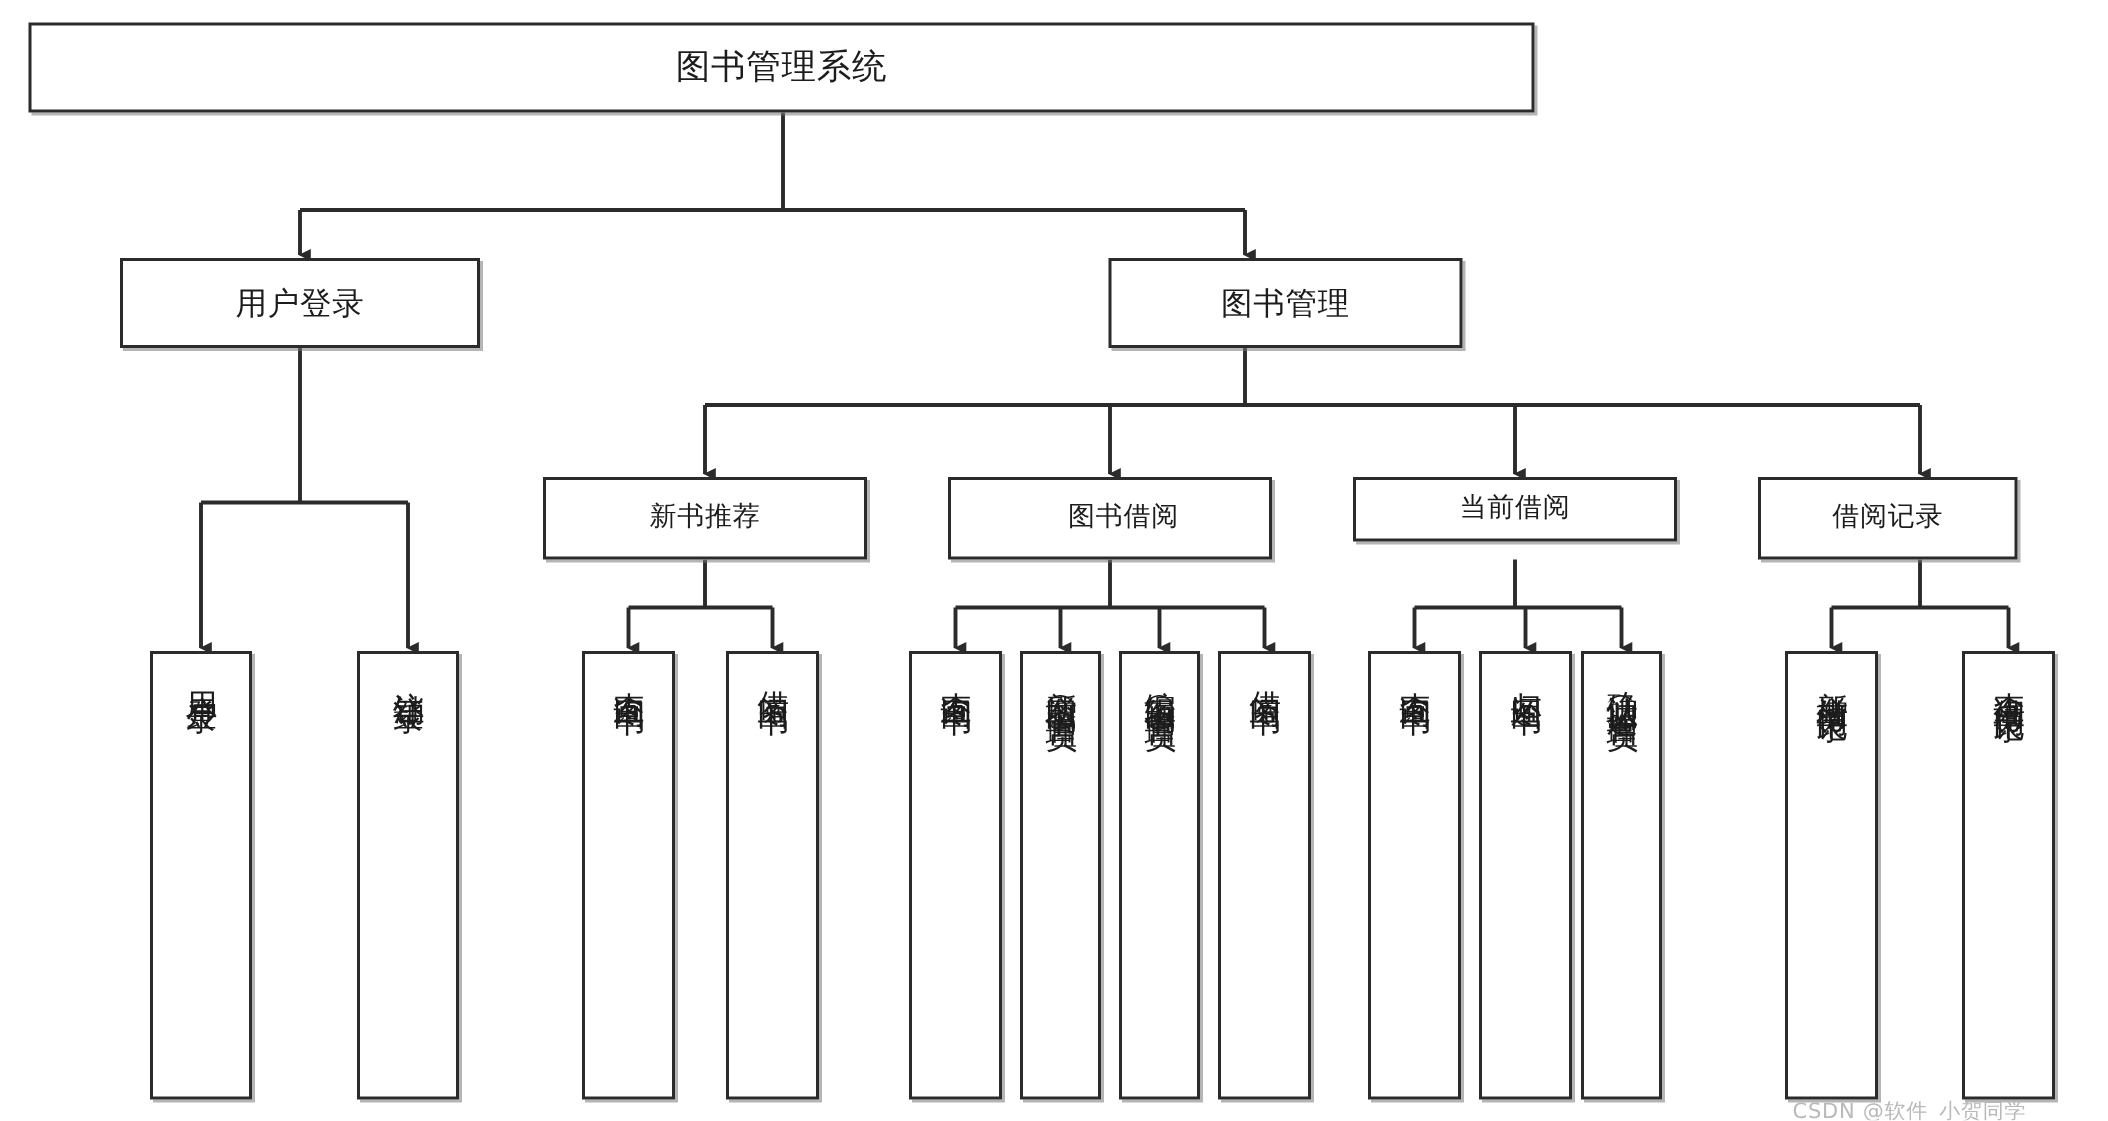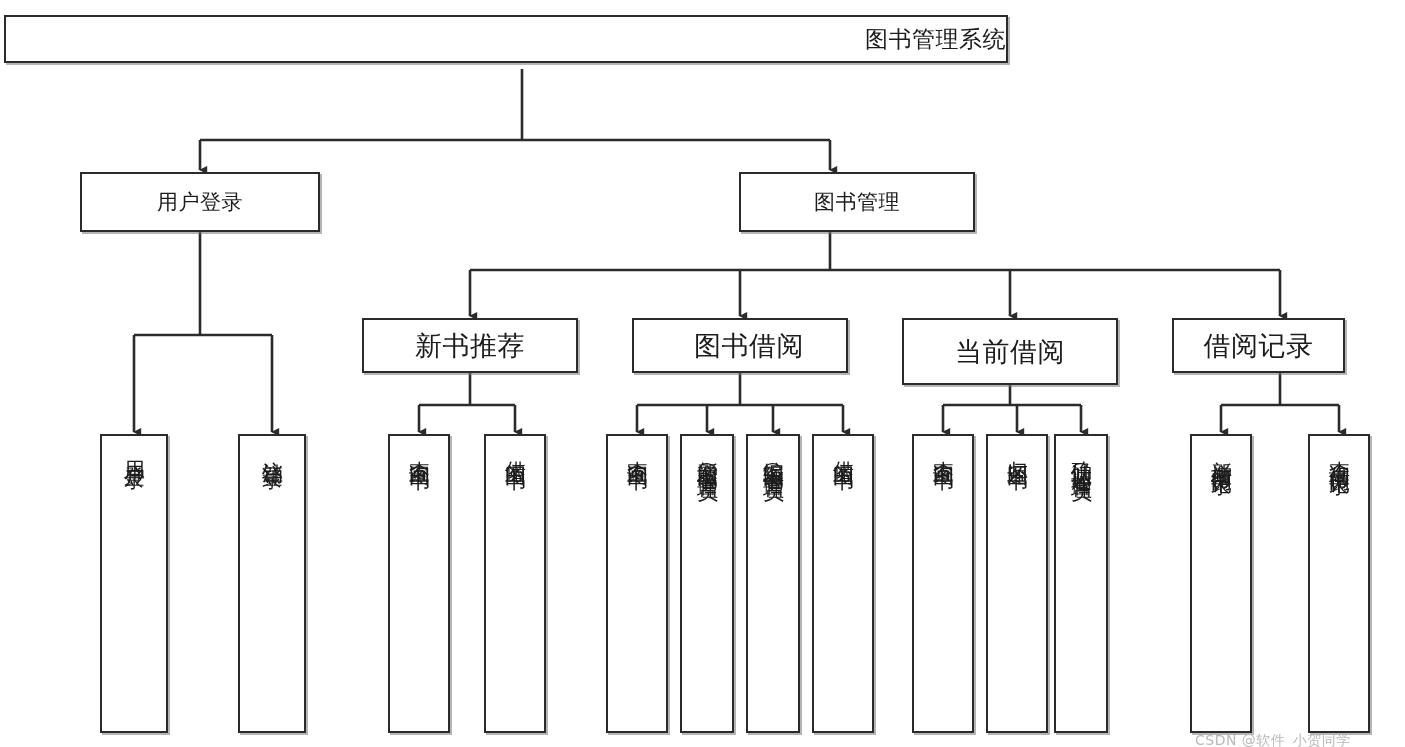--- a/index.html
+++ b/index.html
@@ -50,21 +50,21 @@
     padding-top: 8px;
   }
   .v-node .node-label {
     writing-mode: vertical-rl;
     text-orientation: upright;
     letter-spacing: 3px;
     line-height: 1;
   }
   .root-box .node-label { font-size: 23px; }
   .lvl1-box .node-label { font-size: 21px; }
-  .lvl2-box .node-label { font-size: 27px; }
+  .lvl2-box .node-label { font-size: 18px; }
   .leaf-box .node-label { font-size: 21px; }
   .watermark {
     position: absolute;
     color: #b9b9b9;
     font-size: 14px;
     white-space: nowrap;
     letter-spacing: 0.5px;
     font-family: "DejaVu Sans", "Liberation Sans", sans-serif;
     margin-top: 16px;
   }
@@ -110,38 +110,38 @@
         <line x1="943" y1="405" x2="943" y2="432" marker-end="url(#arrowhead)"></line>
         <line x1="1017" y1="405" x2="1017" y2="432" marker-end="url(#arrowhead)"></line>
         <line x1="1081" y1="405" x2="1081" y2="432" marker-end="url(#arrowhead)"></line>
         <line x1="1280" y1="373" x2="1280" y2="405"></line>
         <line x1="1221" y1="405" x2="1339" y2="405"></line>
         <line x1="1221" y1="405" x2="1221" y2="432" marker-end="url(#arrowhead)"></line>
         <line x1="1339" y1="405" x2="1339" y2="432" marker-end="url(#arrowhead)"></line>
       </g>
   </svg>
 
-  <div class="node-box h-node root-box" style="left: 4px; top: 15px; width: 1004px; height: 48px; justify-content: flex-end;">
+  <div class="node-box h-node root-box" style="left: 19px; top: 15px; width: 1004px; height: 60px;">
     <span class="node-label">图书管理系统</span>
   </div>
 
   <div class="node-box h-node lvl1-box" style="left: 80px; top: 172px; width: 240px; height: 60px;">
     <span class="node-label">用户登录</span>
   </div>
   <div class="node-box h-node lvl1-box" style="left: 739px; top: 172px; width: 236px; height: 60px;">
     <span class="node-label">图书管理</span>
   </div>
 
   <div class="node-box h-node lvl2-box" style="left: 362px; top: 318px; width: 216px; height: 55px;">
     <span class="node-label">新书推荐</span>
   </div>
   <div class="node-box h-node lvl2-box" style="left: 632px; top: 318px; width: 216px; height: 55px; padding-left: 18px;">
     <span class="node-label">图书借阅</span>
   </div>
-  <div class="node-box h-node lvl2-box" style="left: 902px; top: 318px; width: 216px; height: 67px;">
+  <div class="node-box h-node lvl2-box" style="left: 902px; top: 318px; width: 216px; height: 43px;">
     <span class="node-label">当前借阅</span>
   </div>
   <div class="node-box h-node lvl2-box" style="left: 1172px; top: 318px; width: 173px; height: 55px;">
     <span class="node-label">借阅记录</span>
   </div>
 
   <div class="node-box v-node leaf-box" style="left: 100px; top: 434px; width: 68px; height: 299px;">
     <span class="node-label">用户登录</span>
   </div>
   <div class="node-box v-node leaf-box" style="left: 238px; top: 434px; width: 68px; height: 299px;">

